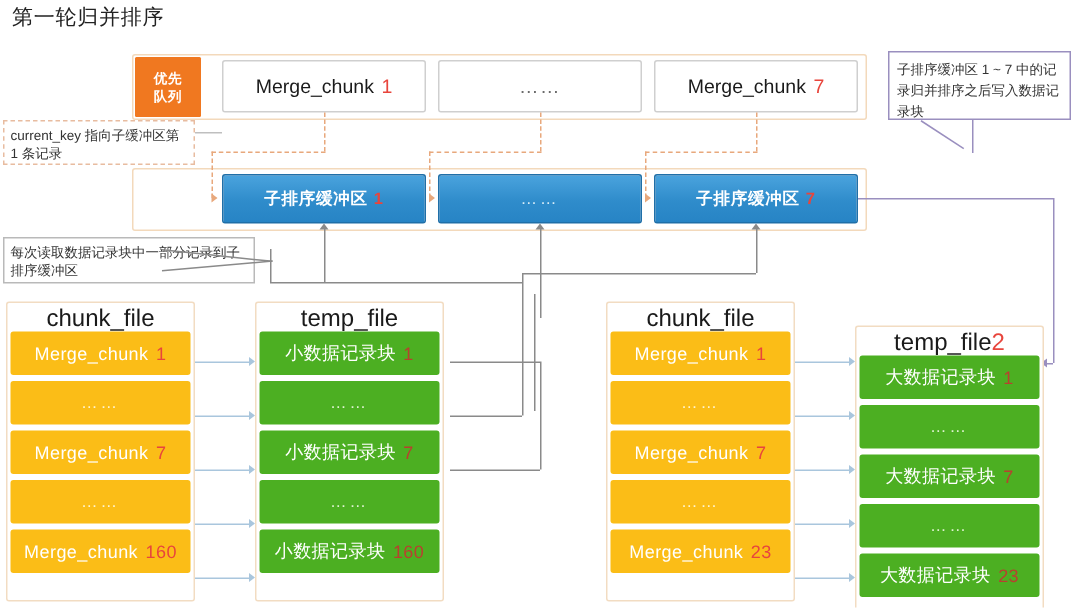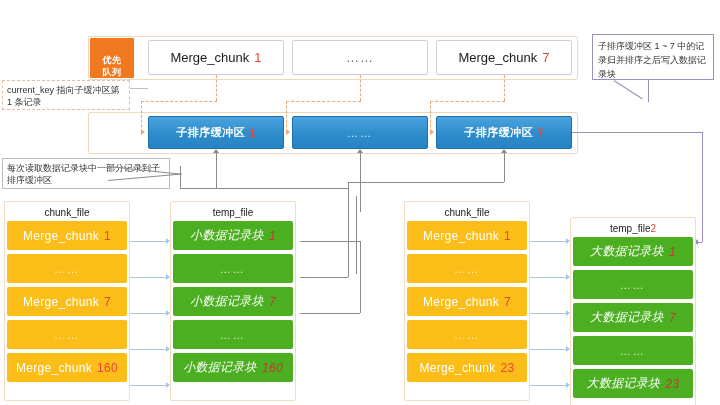--- a/index.html
+++ b/index.html
@@ -21,21 +21,21 @@
   }
 
   
   .group-frame{
     border:1px solid #f3d9bb;border-radius:2px;background:transparent;
   }
 
   
   .orange-cap{
     background:#f07820;color:#ffffff;
-    display:flex;flex-direction:column;align-items:center;justify-content:flex-end;
+    display:flex;flex-direction:column;align-items:center;justify-content:center;
     font-size:9px;line-height:12px;font-weight:bold;border-radius:1px;
     letter-spacing:.5px;
   }
 
   
   .wbox{
     background:#ffffff;border:1px solid #cfcfcf;border-radius:2px;
     display:flex;align-items:center;justify-content:center;
     font-size:13px;color:#1a1a1a;
   }
@@ -60,32 +60,32 @@
   }
   .callout.dashed{border:1px dashed #e8bca0;}
   .callout-purple{border:1px solid #9a8fbf;color:#333;}
 
   
   .col{
     border:1px solid #f2dcc2;border-radius:2px;background:#ffffff;
     padding:2px;
   }
   .col-head{
-    text-align:center;font-size:10px;color:#1a1a1a;
+    text-align:center;font-size:16px;color:#1a1a1a;
     height:17px;line-height:17px;
   }
   .col-head .num{color:#e8453c;}
   .cell{
     height:29px;margin-bottom:4px;border-radius:2px;
     display:flex;align-items:center;justify-content:center;
     font-size:12px;color:#ffffff;letter-spacing:.3px;
   }
   .cell:last-child{margin-bottom:0;}
   .cell.orange{background:#fbbd17;}
-  .cell.green{background:#4caf22;font-style:italic;}
+  .cell.green{background:#4caf22;}
   .cell .num{margin-left:5px;}
   .cell.orange .num{color:#e8453c;}
   .cell.green .num{color:#b8412f;}
   .cell.dots{color:#fff4cf;font-size:11px;letter-spacing:2px;}
   .cell.green.dots{color:#dff3d2;}
 
   
   .ln{position:absolute;background:#9aa4ad;}
   .ln-h{height:1px;}
   .ln-v{width:1px;}
@@ -107,20 +107,21 @@
     position:absolute;font-size:12px;color:#8a8a8a;opacity:.85;
     font-family:"Liberation Sans","DejaVu Sans",sans-serif;
     letter-spacing:.5px;white-space:nowrap;
   }
 </style>
 </head>
 <body>
 
 <div id="stage">
 
+  <div class="abs title">第一轮归并排序</div>
 
   <div class="abs group-frame" style="left:88px;top:36px;width:490px;height:44px;"></div>
 
   <div class="abs orange-cap" style="left:90px;top:38px;width:44px;height:40px;">
     <span>优先</span>
     <span>队列</span>
   </div>
 
   <div class="abs wbox" style="left:148px;top:40px;width:136px;height:35px;">
     <span>Merge_chunk</span>

